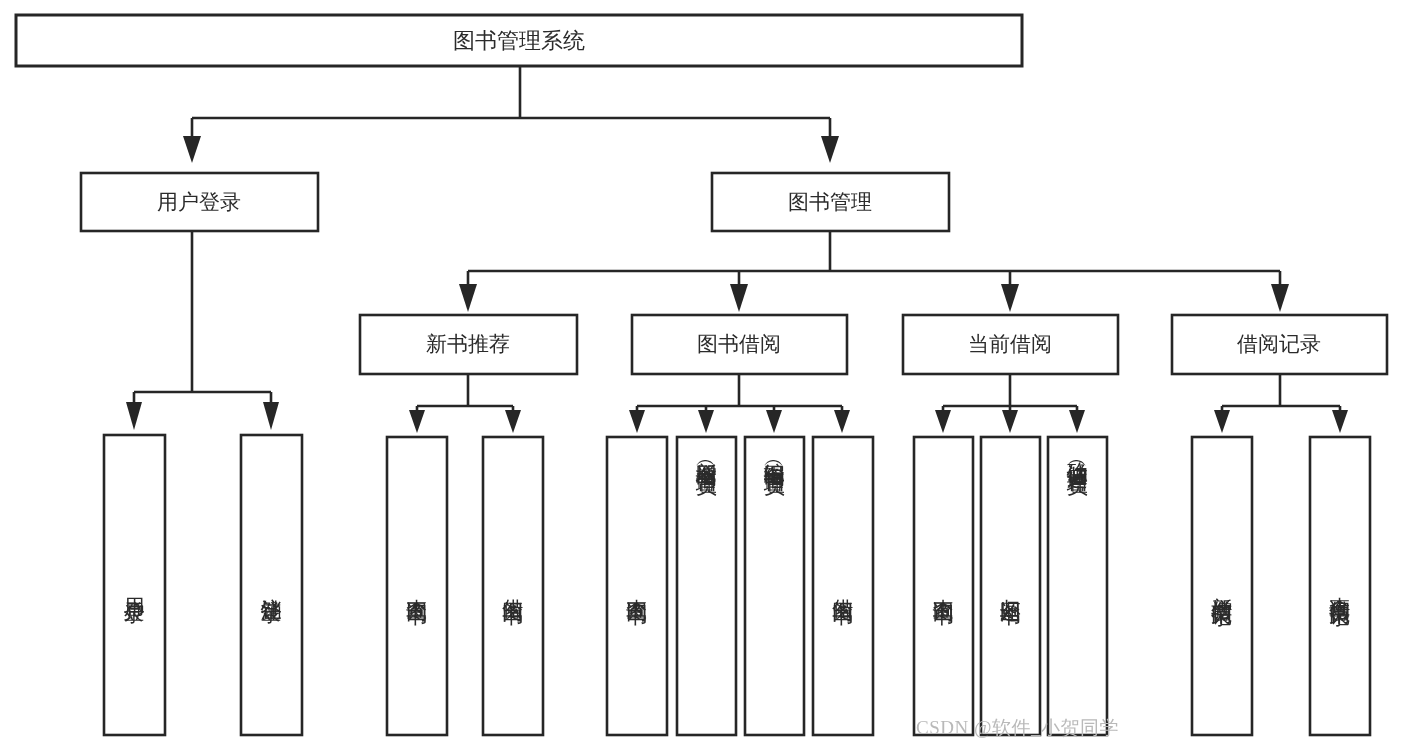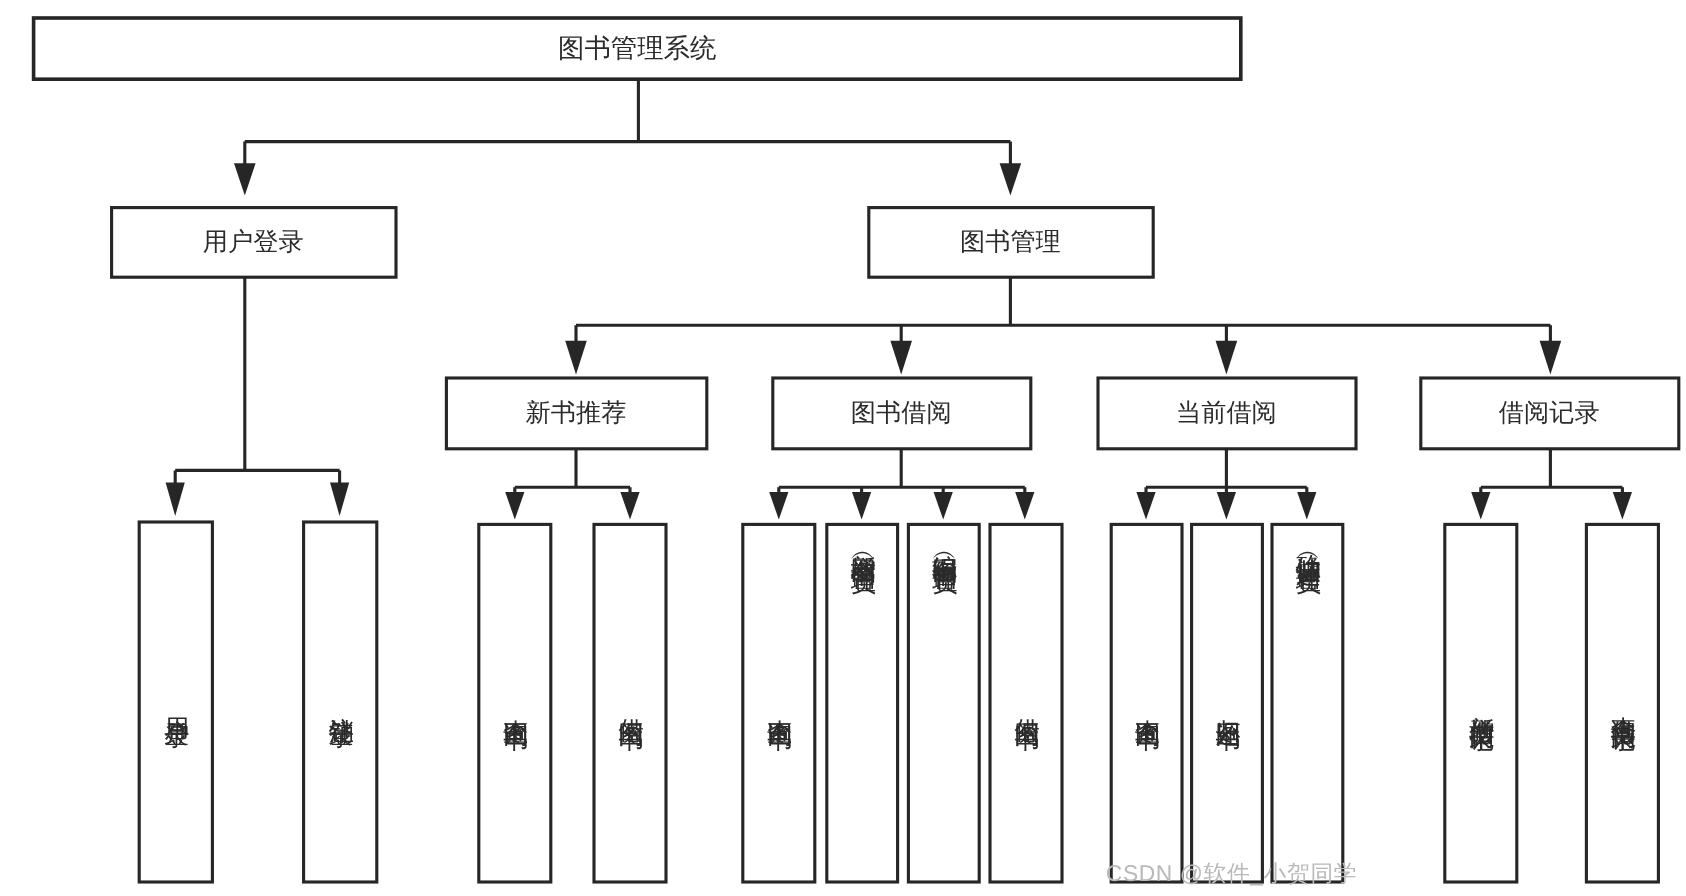--- a/index.html
+++ b/index.html
@@ -9,21 +9,21 @@
   }
   body {
     width: 1405px;
     height: 747px;
     font-family: "Liberation Sans", "DejaVu Sans", sans-serif;
     overflow: hidden;
     position: relative;
   }
   #diagram-root {
     position: absolute;
-    left: 12px; top: 0;
+    left: 0; top: 0;
     width: 1129px;
     height: 747px;
   }
   svg.diagram {
     display: block;
     width: 1405px;
     height: 747px;
   }
   .node-box {
     fill: #ffffff;
@@ -66,21 +66,21 @@
     line-height: 1.32;
     letter-spacing: 2px;
     color: #2b2b2b;
     white-space: nowrap;
     text-align: center;
   }
   .watermark {
     position: absolute;
     right: 10px;
     bottom: 6px;
-    font-family: Liberation Sans, sans-serif;
+    font-family: Liberation Serif, serif;
     font-size: 19px;
     color: #b9b9b9;
     letter-spacing: 0.5px;
     white-space: nowrap;
   }
 </style>
 </head>
 <body>
 
 <div id="diagram-root">

